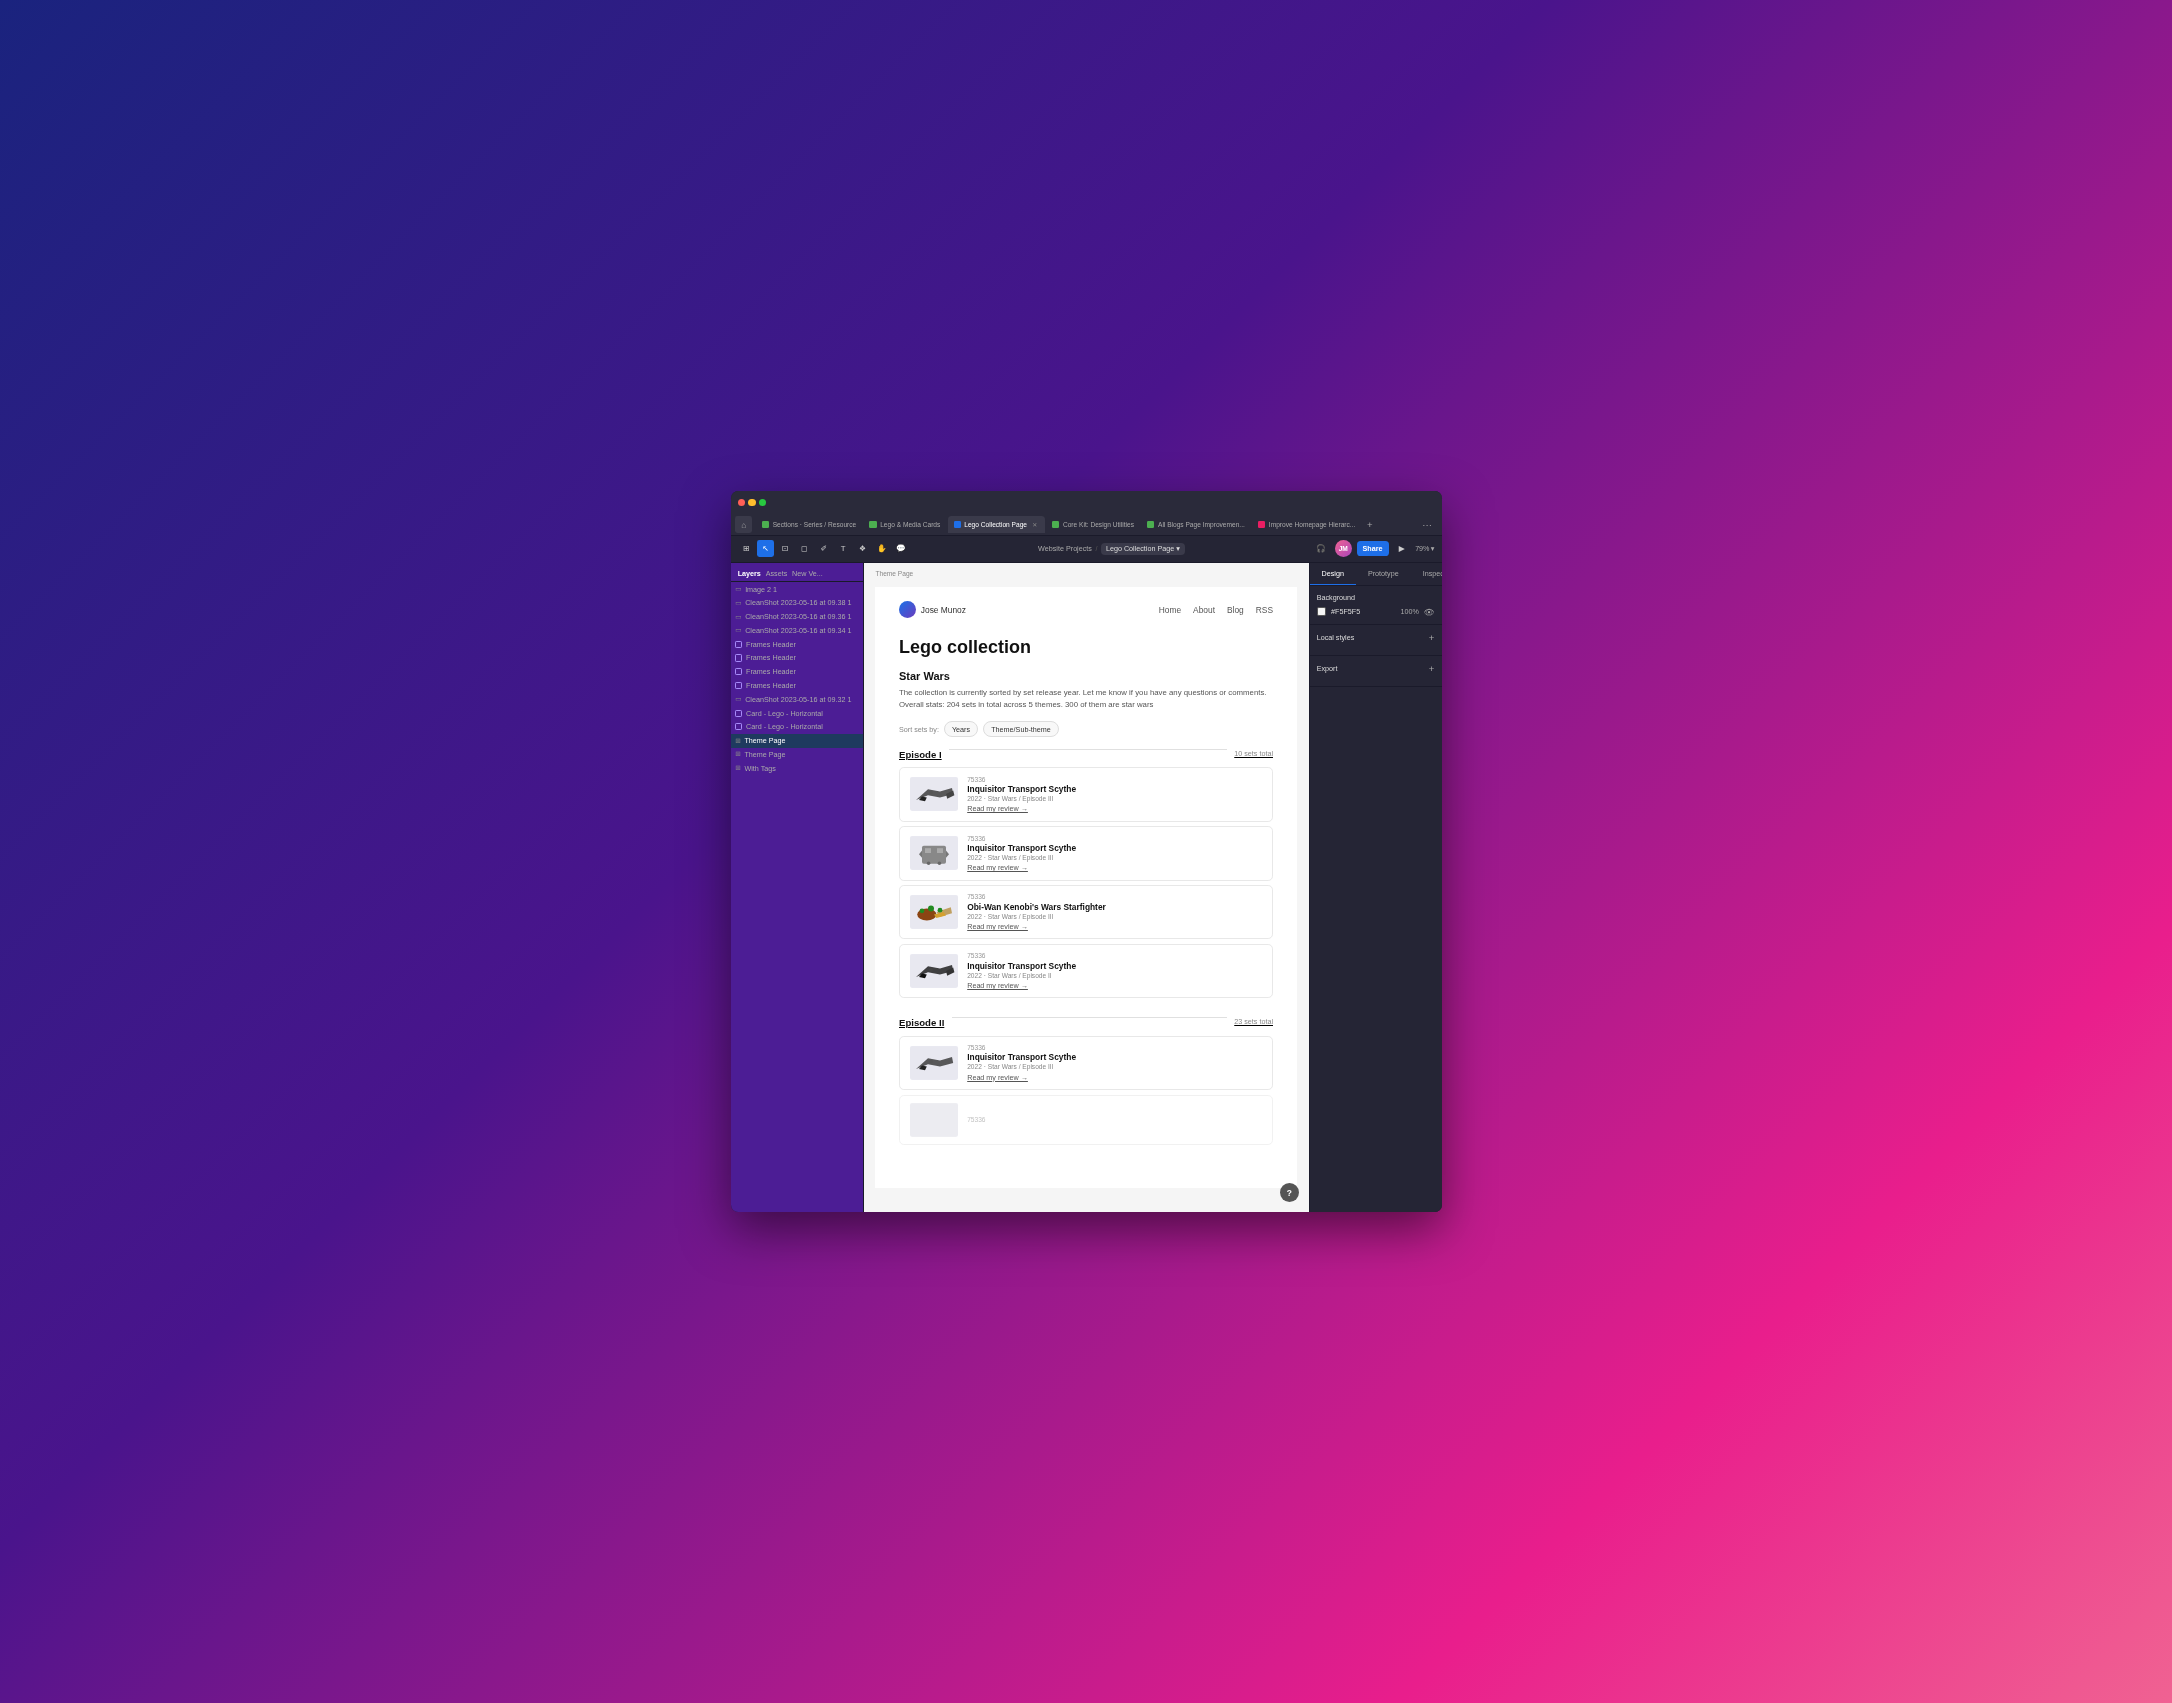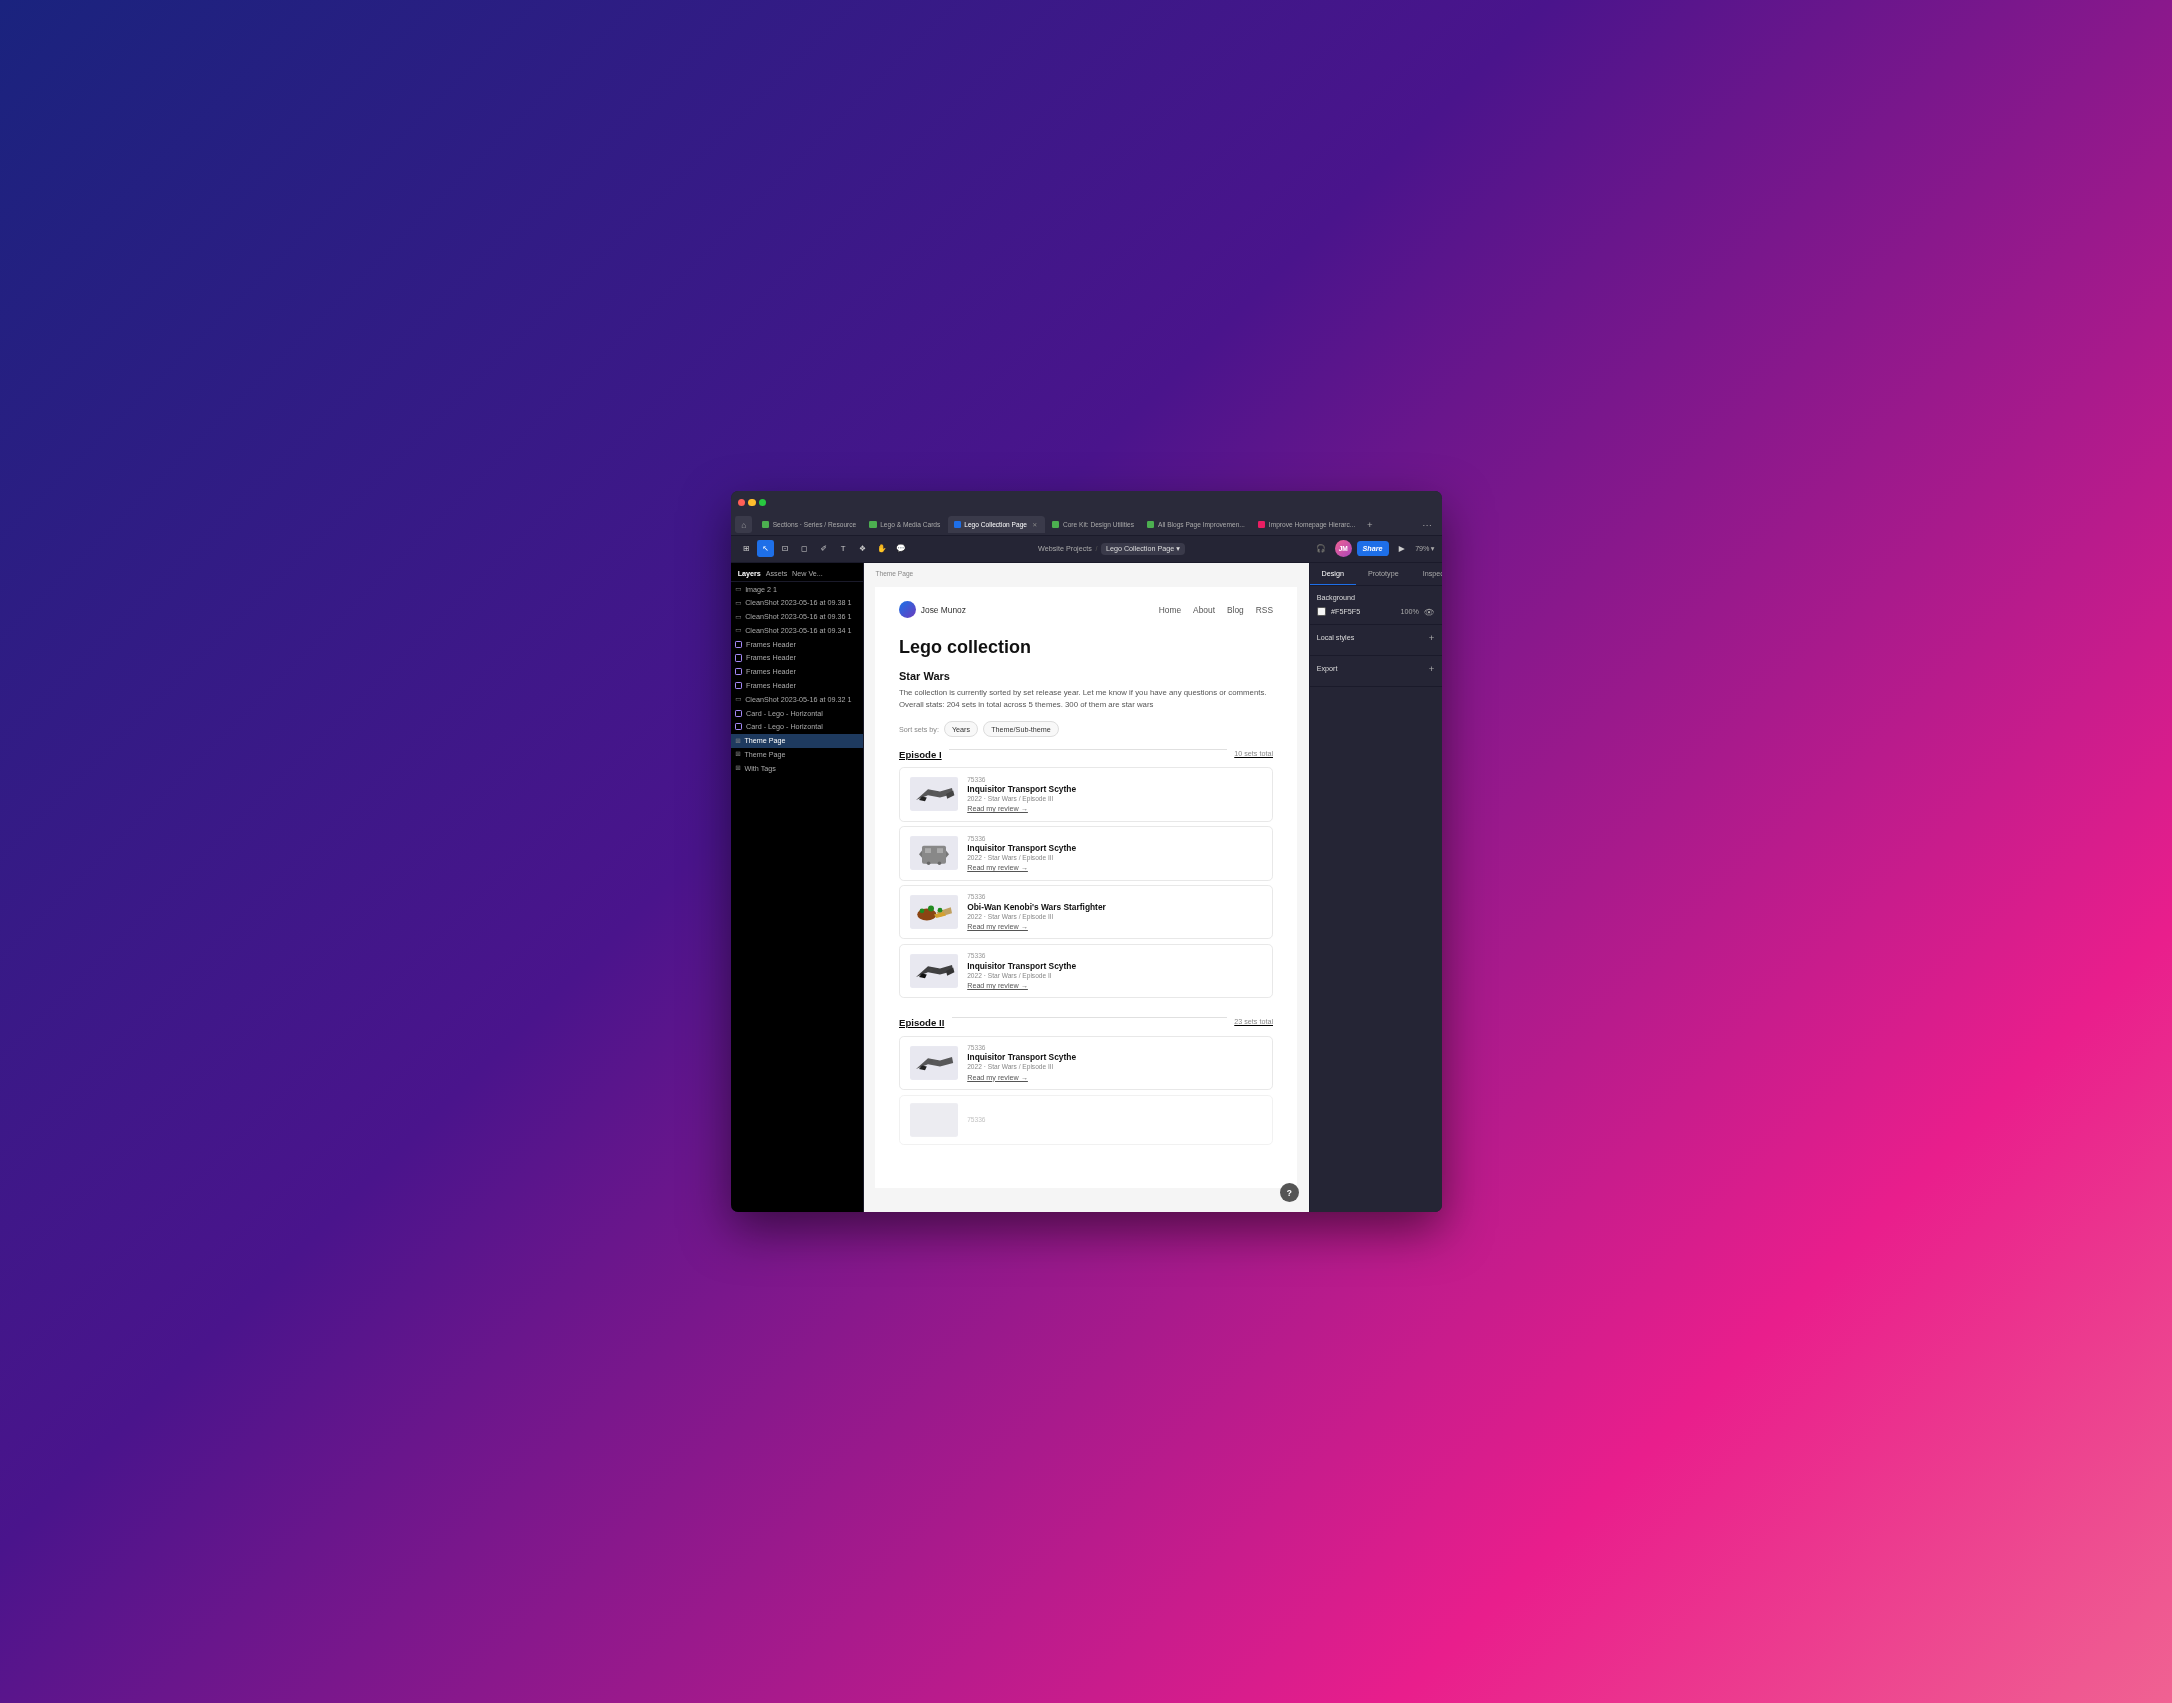--- a/index.html
+++ b/index.html
@@ -138,21 +138,20 @@
     }
     .share-btn {
       background: #1e6fe8;
       color: #fff;
       border: none;
       border-radius: 3.6px;
       padding: 3px 6px;
       font-size: 7.2px;
       cursor: pointer;
       font-weight: 600;
-      font-style: italic;
     }
     .avatar-circle {
       width: 17px; height: 17px; border-radius: 50%;
       background: linear-gradient(135deg, #f06292, #ab47bc);
       display: flex; align-items: center; justify-content: center;
       color: #fff; font-size: 6.6px; font-weight: 600;
     }
     .zoom-indicator {
       font-size: 7.2px; color: #aaa;
       display: flex; align-items: center; gap: 1.2px; cursor: pointer;
@@ -161,21 +160,21 @@
     
     .main-area {
       flex: 1;
       display: flex;
       overflow: hidden;
     }
 
     
     .sidebar {
       width: 133px;
-      background: #000000;
+      background: #4c1d95;
       border-right: 0.6px solid #1a1a2a;
       display: flex; flex-direction: column;
       flex-shrink: 0;
       overflow-y: auto;
     }
     .sidebar-tabs {
       display: flex; align-items: center;
       padding: 4.8px 7.2px 2.4px;
       gap: 4.8px;
       border-bottom: 0.6px solid #1a1a2a;

